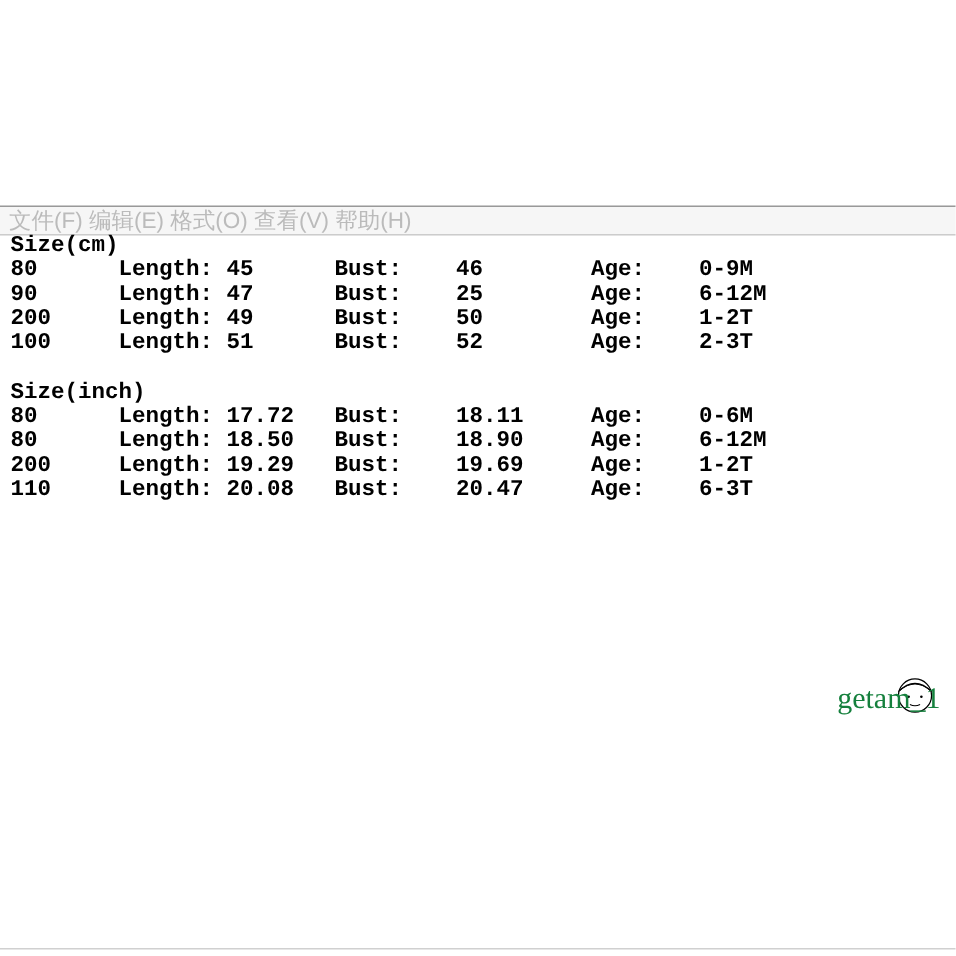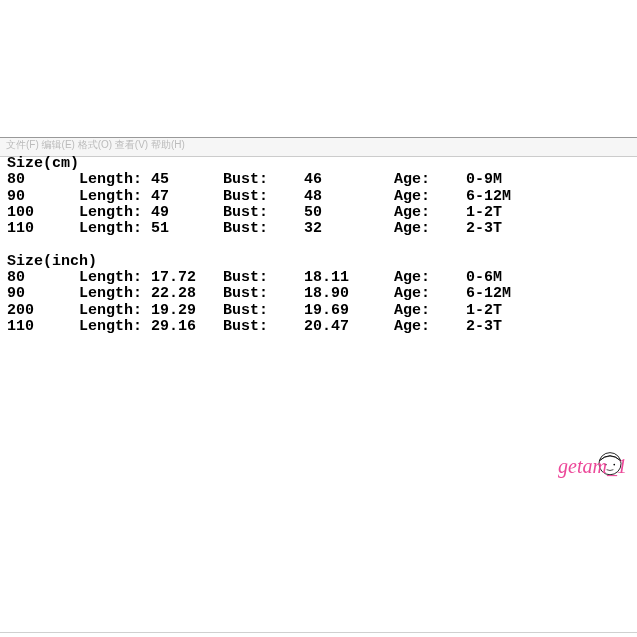--- a/index.html
+++ b/index.html
@@ -1,41 +1,41 @@
 <!DOCTYPE html>
 <html><head>
 <meta charset="utf-8">
 <style>
   html,body{margin:0;padding:0;width:637px;height:637px;background:#fff;font-family:"Courier New",monospace;font-size:15px;color:#000;overflow:hidden}
-  .menubar{position:absolute;top:137px;left:0;right:0;height:18px;border-top:0.5px solid #999;border-bottom:0.5px solid #ccc;background:#f6f6f6;font-family:Arial,sans-serif;font-size:10px;color:#bbb;padding-left:6px;letter-spacing:0}
+  .menubar{position:absolute;top:137px;left:0;right:0;height:18px;border-top:0.5px solid #999;border-bottom:0.5px solid #ccc;background:#f6f6f6;font-family:Arial,sans-serif;font-size:15px;color:#bbb;padding-left:6px;letter-spacing:0}
   .menubar span{margin-right:6px}
   .content{position:absolute;top:156px;left:7px;right:0;white-space:pre;line-height:16.3px;font-weight:bold}
-  .watermark{position:absolute;right:10px;top:455px;font-family:"Times New Roman",serif;font-style:italic;font-size:20px;color:#ec4899}
+  .watermark{position:absolute;right:10px;top:455px;font-family:"Times New Roman",serif;font-size:20px;color:#15803d}
   .wm-icon{position:absolute;right:10px;top:445px}
   .wm-icon svg{width:34px;height:34px}
   .bottomline{position:absolute;left:0;right:0;top:632px;border-top:1px solid #d0d0d0}
 </style>
 </head>
 <body>
 
 <div class="menubar">
   <span>文件(F)  编辑(E)  格式(O)  查看(V)  帮助(H)</span>
 </div>
 
 <div class="content"><span>Size(cm)</span>
 <span>80      Length: 45      Bust:    46        Age:    0-9M</span>
-<span>90      Length: 47      Bust:    48        Age:    6-12M</span>
-<span>100     Length: 49      Bust:    50        Age:    1-2T</span>
-<span>110     Length: 51      Bust:    32        Age:    2-3T</span>
+<span>90      Length: 47      Bust:    25        Age:    6-12M</span>
+<span>200     Length: 49      Bust:    50        Age:    1-2T</span>
+<span>100     Length: 51      Bust:    52        Age:    2-3T</span>
 
 <span>Size(inch)</span>
 <span>80      Length: 17.72   Bust:    18.11     Age:    0-6M</span>
-<span>90      Length: 22.28   Bust:    18.90     Age:    6-12M</span>
+<span>80      Length: 18.50   Bust:    18.90     Age:    6-12M</span>
 <span>200     Length: 19.29   Bust:    19.69     Age:    1-2T</span>
-<span>110     Length: 29.16   Bust:    20.47     Age:    2-3T</span>
+<span>110     Length: 20.08   Bust:    20.47     Age:    6-3T</span>
 </div>
 
 <div class="wm-icon">
 <svg viewBox="0 0 40 40">
   <circle cx="20" cy="22" r="13" fill="none" stroke="#000" stroke-width="1"></circle>
   <path d="M7 19 Q20 6 33 19" fill="#fff" stroke="#000" stroke-width="1"></path>
   <path d="M8 18 Q20 8 32 18" fill="none" stroke="#000" stroke-width="0.8"></path>
   <circle cx="15" cy="23" r="1" fill="#000"></circle>
   <circle cx="25" cy="23" r="1" fill="#000"></circle>
   <path d="M16 29 Q20 31 24 29" fill="none" stroke="#000" stroke-width="0.8"></path>

